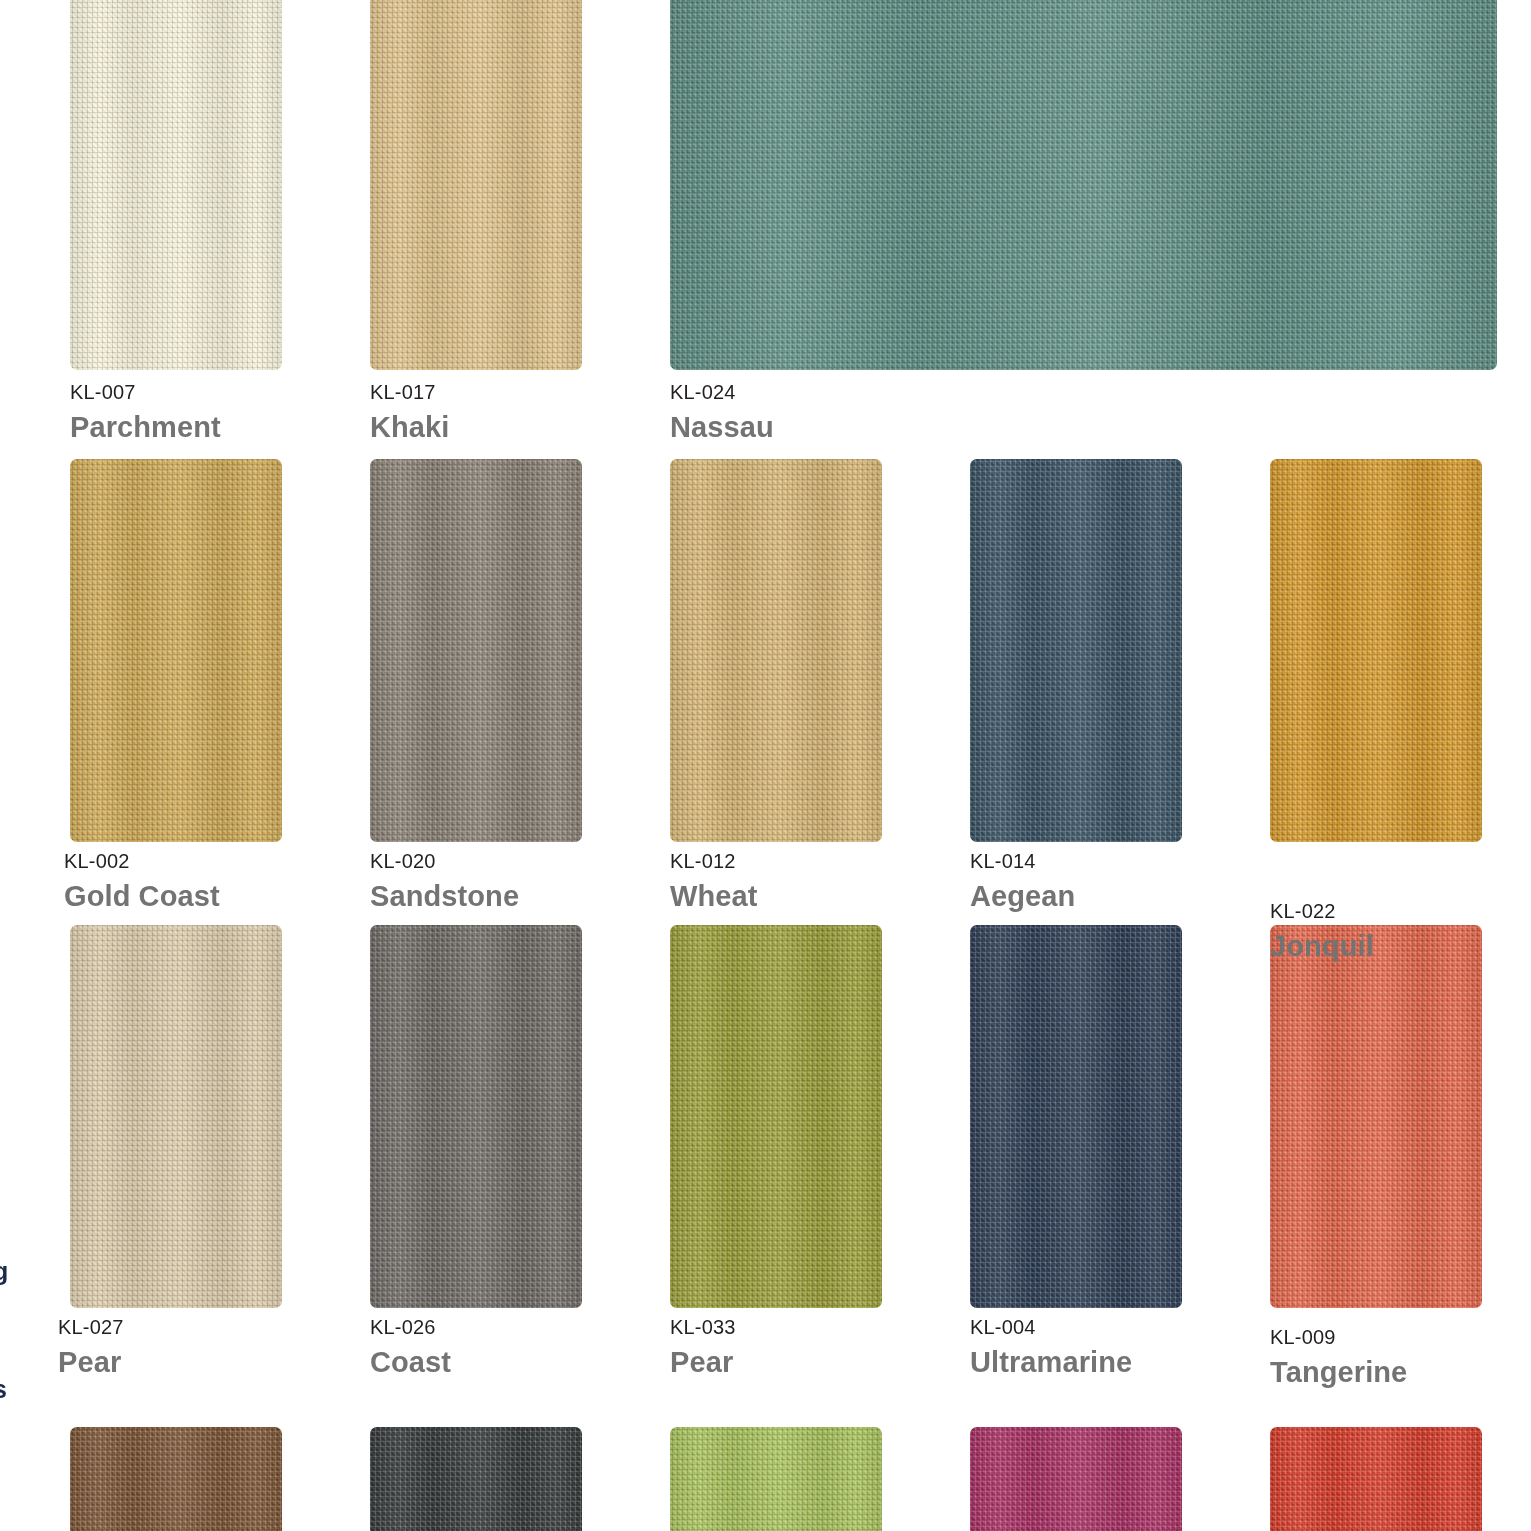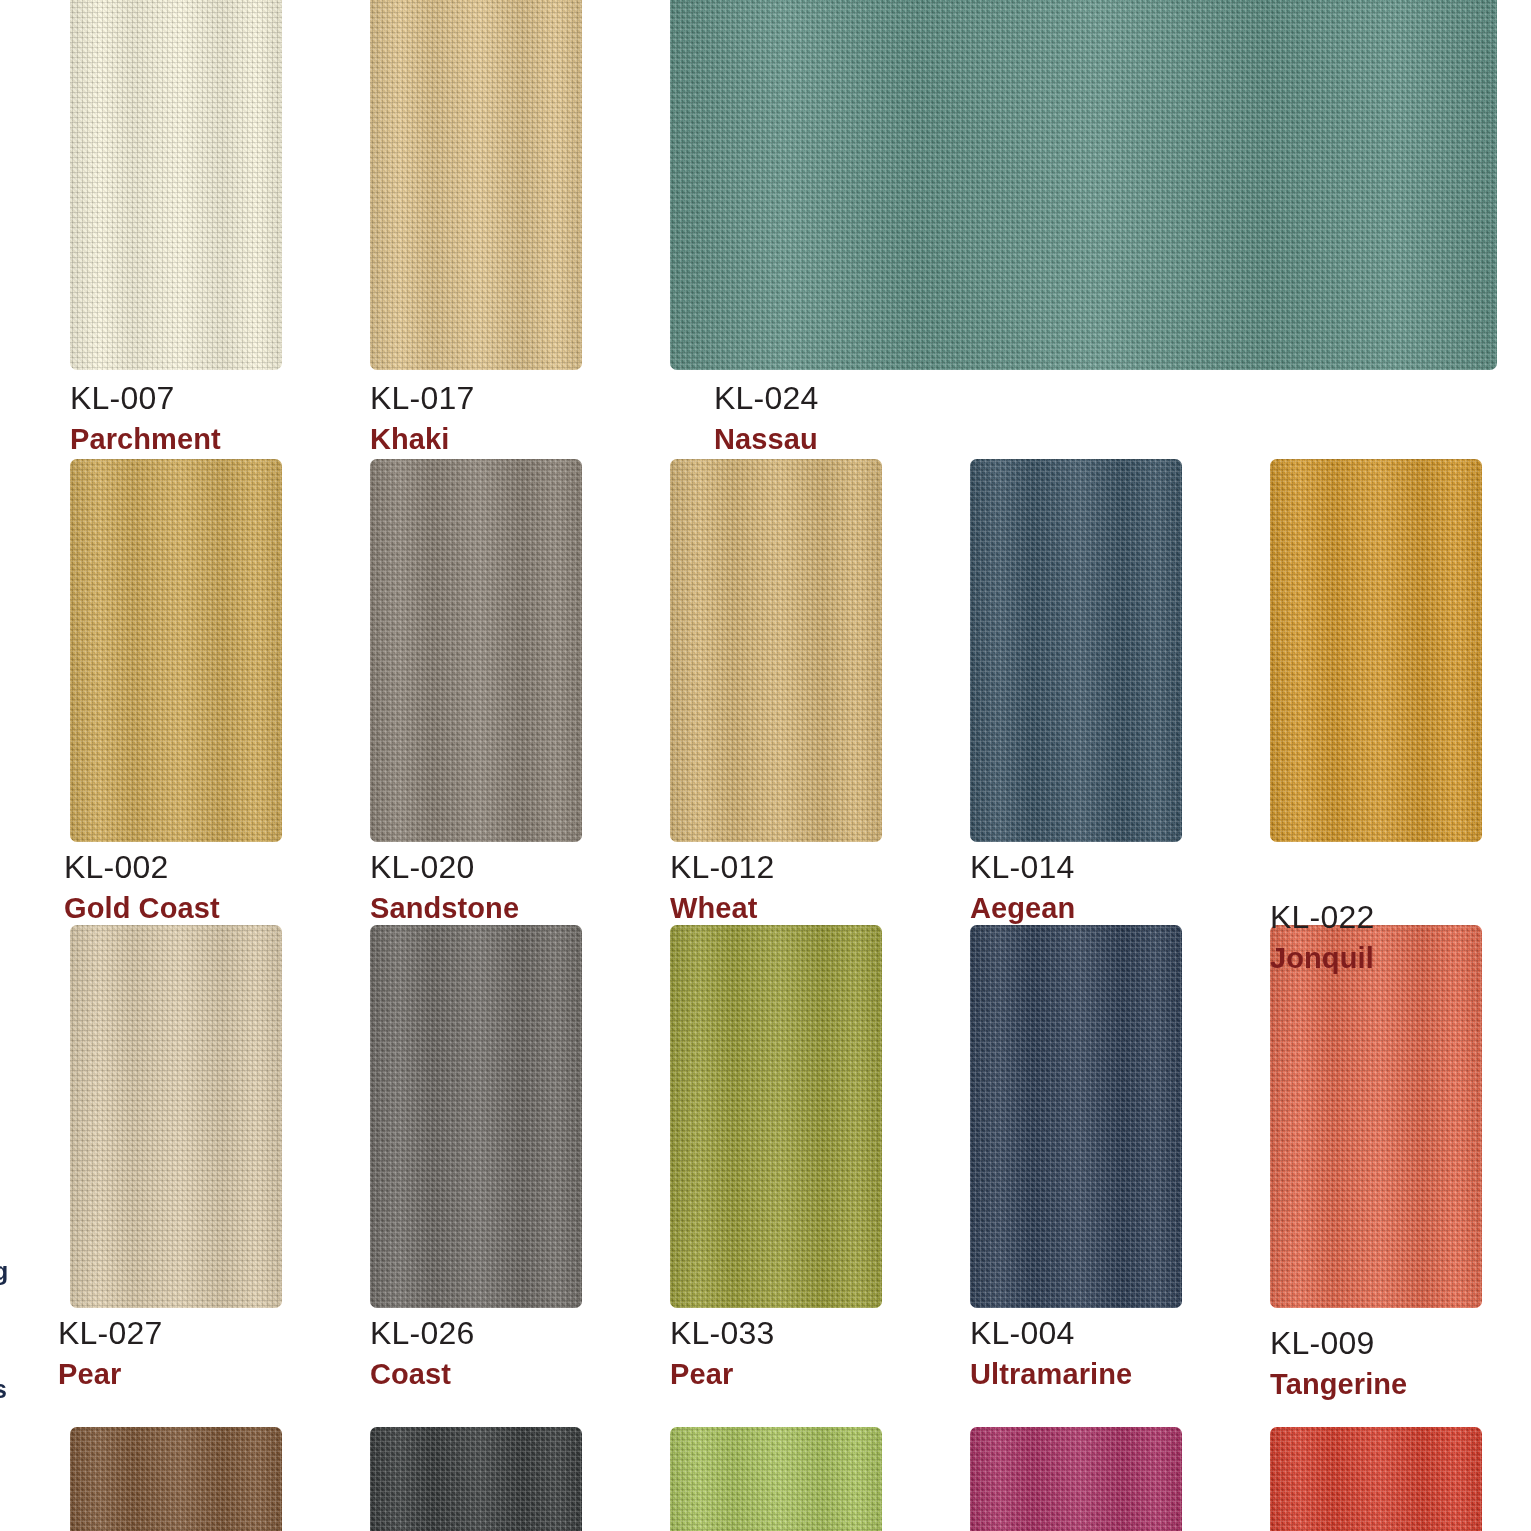--- a/index.html
+++ b/index.html
@@ -98,31 +98,31 @@
       rgba(255,255,255,0.08) 52%,
       rgba(0,0,0,0.06) 72%,
       rgba(255,255,255,0.06) 88%,
       rgba(0,0,0,0.07) 100%);
   }
 
   
   .caption { position: absolute; white-space: nowrap; }
   .code {
     display: block;
-    font-size: 32px;
+    font-size: 20px;
     font-weight: 400;
     color: #231f20;
     letter-spacing: 0.2px;
     line-height: 1.0;
   }
   .name {
     display: block;
     font-size: 29px;
     font-weight: 700;
-    color: #7f1d1d;
+    color: #737373;
     letter-spacing: 0.1px;
     line-height: 1.0;
     margin-top: 11px;
   }
 </style>
 </head>
 <body>
 
 <div id="sheet">
 
@@ -205,21 +205,21 @@
     </div>
   <div id="caption-layer">
       <div class="caption" style="left: 70px; top: 382px;">
         <span class="code">KL-007</span>
         <span class="name">Parchment</span>
       </div>
       <div class="caption" style="left: 370px; top: 382px;">
         <span class="code">KL-017</span>
         <span class="name">Khaki</span>
       </div>
-      <div class="caption" style="left: 670px; top: 382px; margin-left: 44px;">
+      <div class="caption" style="left: 670px; top: 382px;">
         <span class="code">KL-024</span>
         <span class="name">Nassau</span>
       </div>
       <div class="caption" style="left: 64px; top: 851px;">
         <span class="code">KL-002</span>
         <span class="name">Gold Coast</span>
       </div>
       <div class="caption" style="left: 370px; top: 851px;">
         <span class="code">KL-020</span>
         <span class="name">Sandstone</span>

